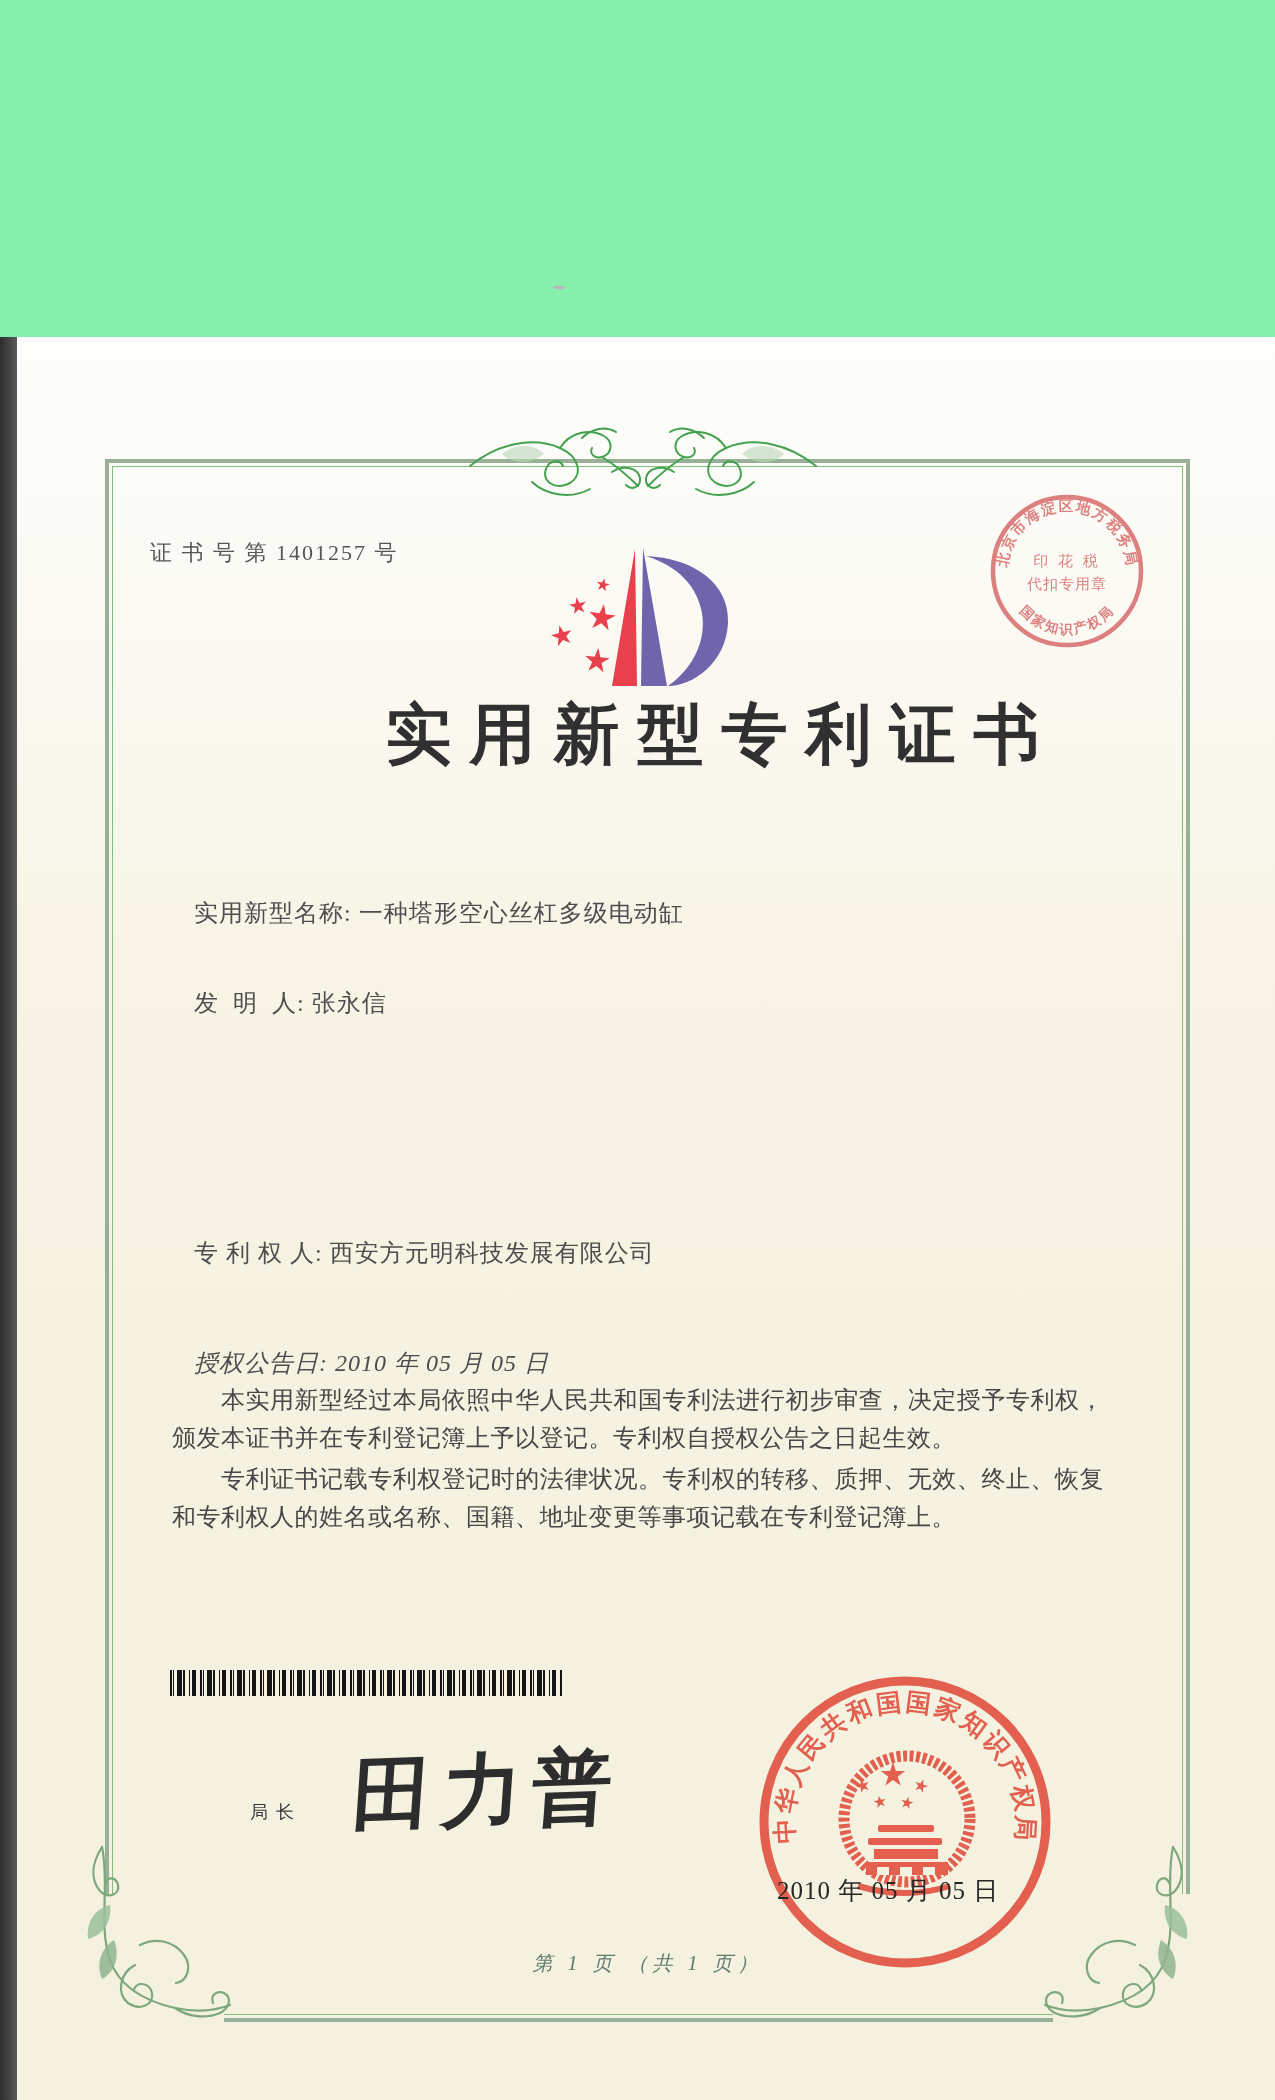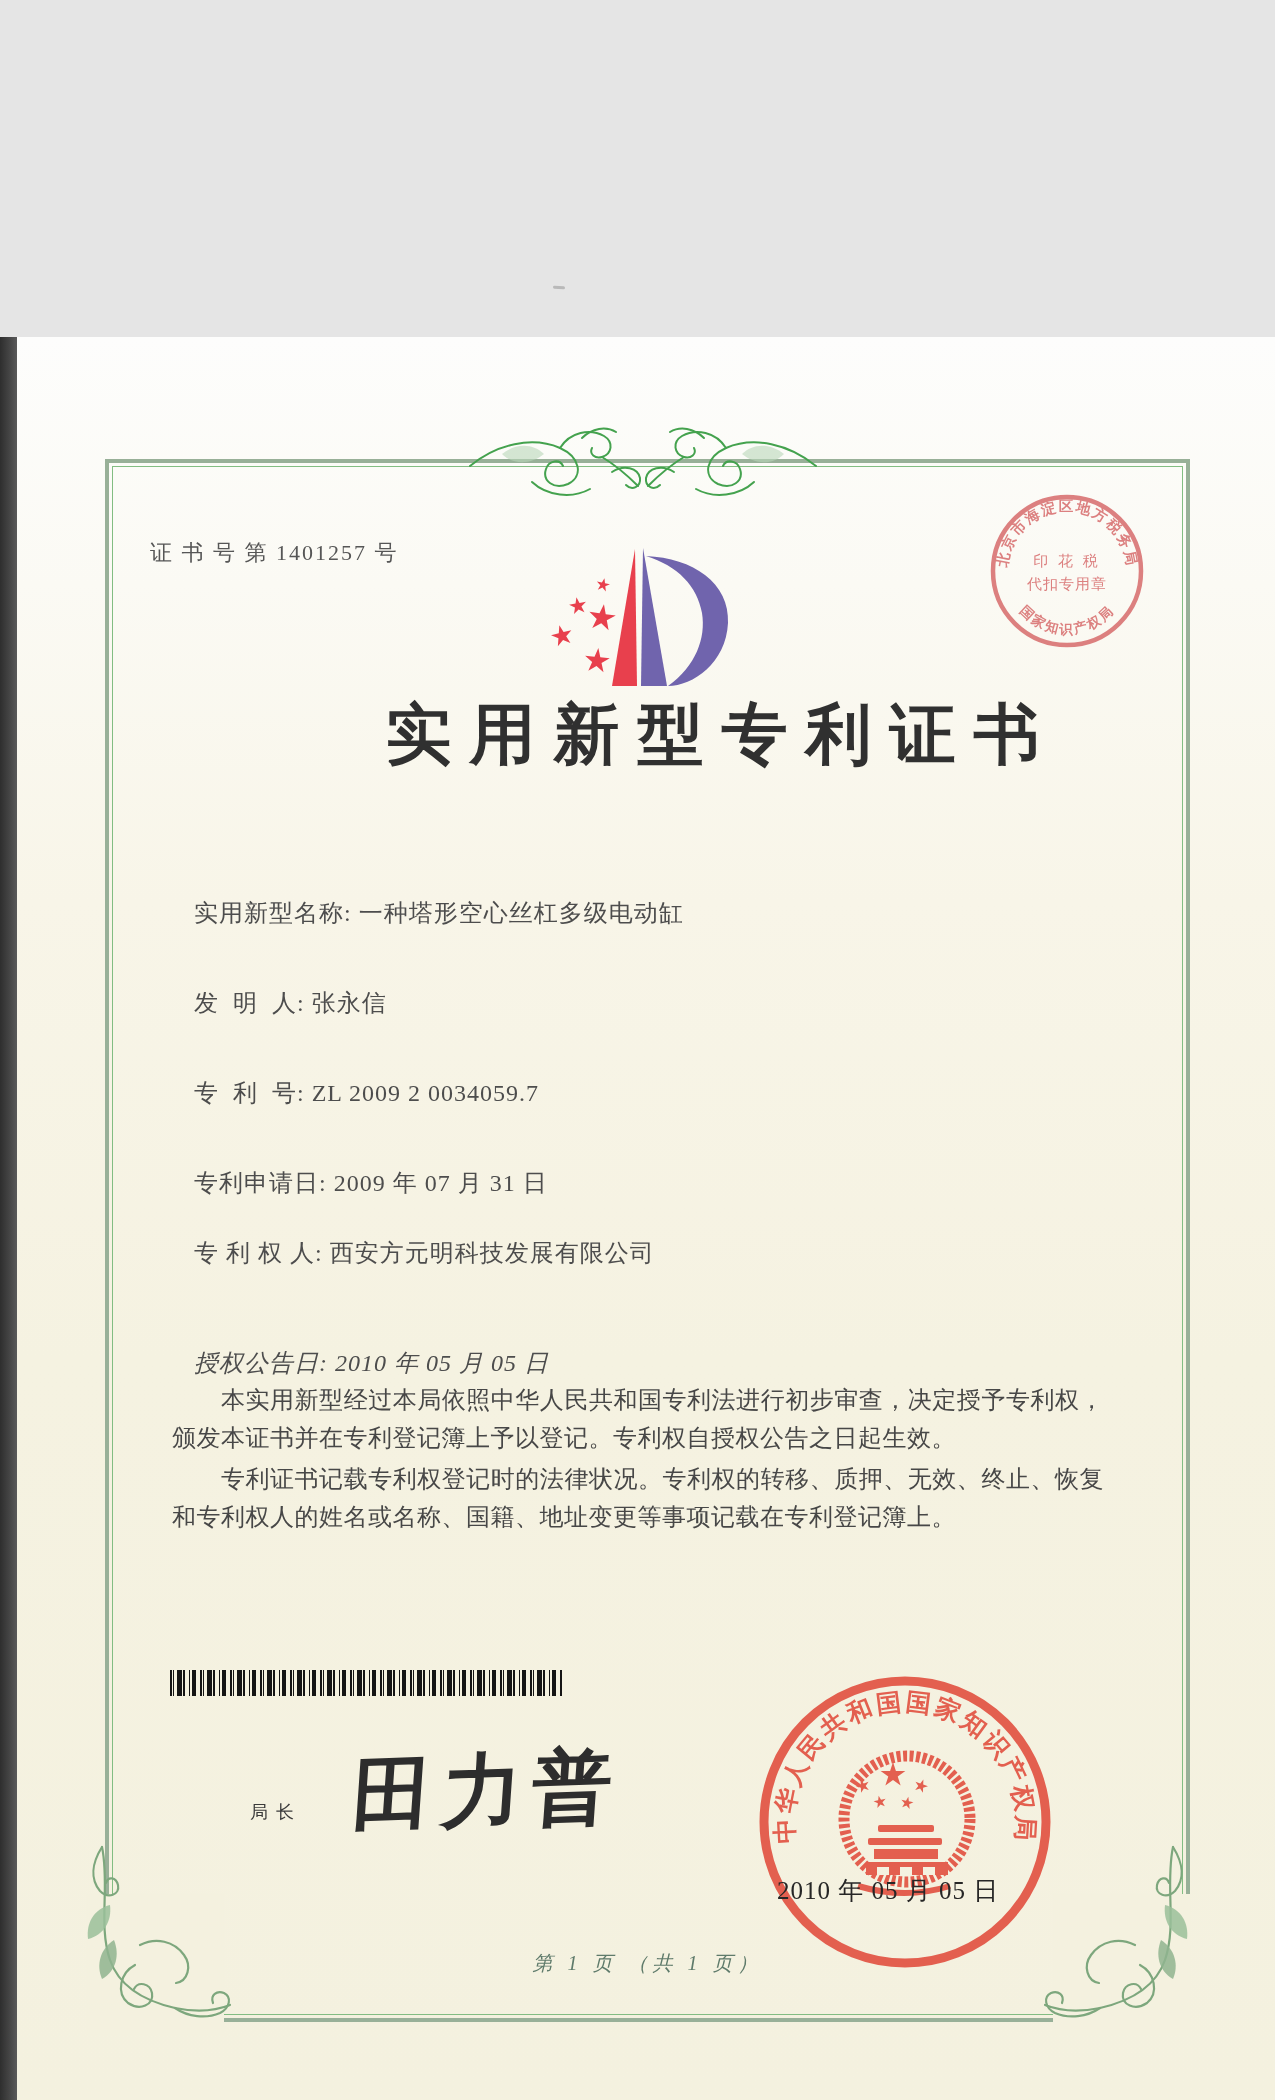--- a/index.html
+++ b/index.html
@@ -1,18 +1,18 @@
 <!DOCTYPE html>
 <html><head>
 <meta charset="utf-8">
 <style>
   html,body { margin:0; padding:0; background:#ffffff; }
   .canvas {
     position:relative; width:1275px; height:2100px; overflow:hidden;
-    background:#e5e5e5;
+    background:#86efac;
     font-family:"Liberation Serif","DejaVu Serif",serif;
   }
   .left-band {
     position:absolute; left:0; top:337px; width:17px; height:1763px;
     background:linear-gradient(90deg,#2e2e2e 0%,#474747 60%,#5a5a5a 100%);
   }
   .page {
     position:absolute; left:17px; top:337px; width:1258px; height:1763px;
     background:linear-gradient(180deg,#fdfdfc 0%,#fbfaf4 14%,#f8f5e8 32%,#f5f2e1 58%,#f4f1df 100%);
   }
@@ -167,26 +167,20 @@
     <text x="82" y="99" text-anchor="middle" font-size="15" fill="#d87070" letter-spacing="1">代扣专用章</text>
   </svg>
 
   <div class="page-title">实用新型专利证书</div>
 
   <div class="field f1">
     <span class="lbl">发  明  人: </span><span class="val">张永信</span>
   </div>
   <div class="field f0">
     <span class="lbl">实用新型名称: </span><span class="val">一种塔形空心丝杠多级电动缸</span>
-  </div>
-  <div class="field f2">
-    <span class="lbl">专  利  号: </span><span class="val">ZL 2009 2 0034059.7</span>
-  </div>
-  <div class="field f3">
-    <span class="lbl">专利申请日: </span><span class="val">2009 年 07 月 31 日</span>
   </div>
   <div class="field f4">
     <span class="lbl">专 利 权 人: </span><span class="val">西安方元明科技发展有限公司</span>
   </div>
   <div class="field f5">
     <span class="lbl">授权公告日: </span><span class="val">2010 年 05 月 05 日</span>
   </div>
 
   <div class="body-text">
     <p>本实用新型经过本局依照中华人民共和国专利法进行初步审查，决定授予专利权，颁发本证书并在专利登记簿上予以登记。专利权自授权公告之日起生效。</p>

